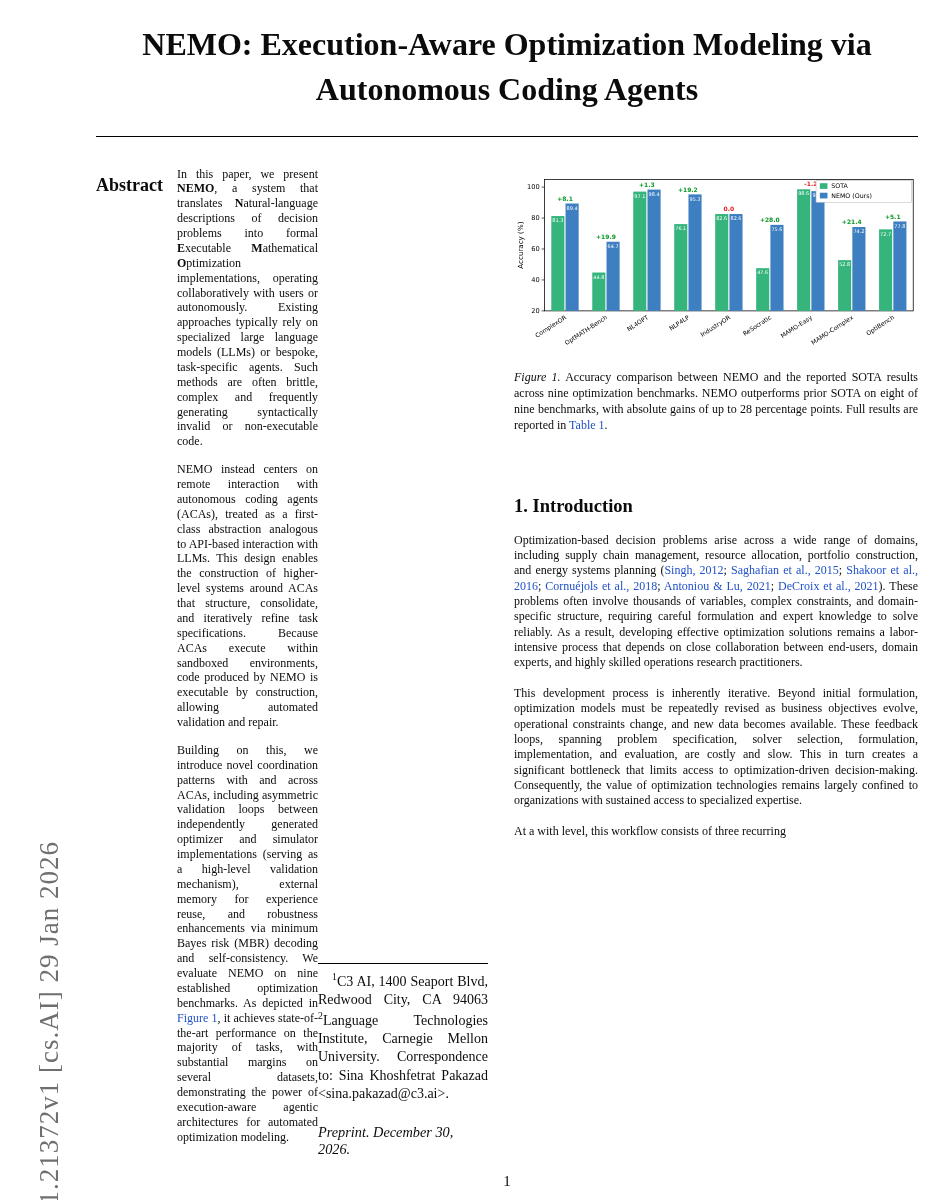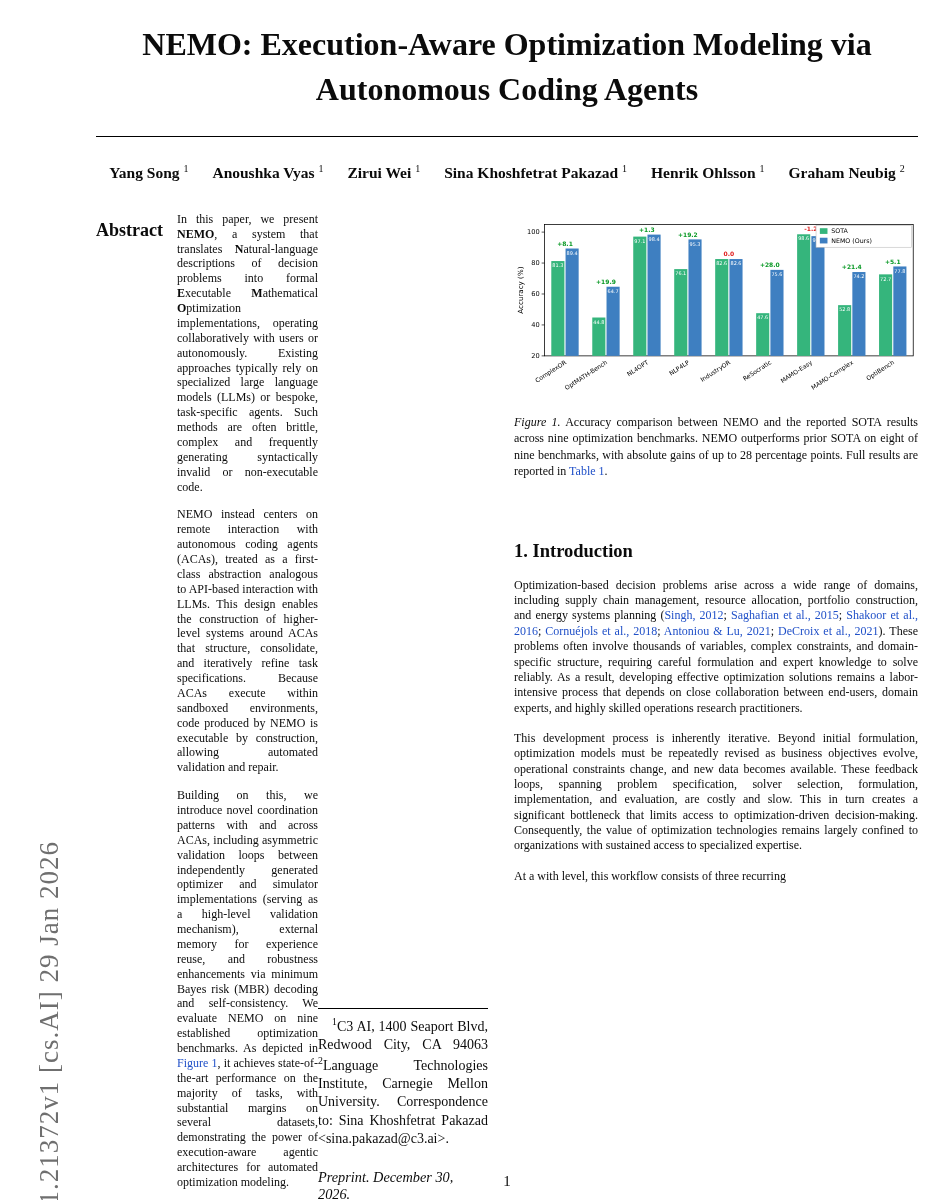--- a/index.html
+++ b/index.html
@@ -73,21 +73,20 @@
 <div class="page">
 
   <div class="watermark" style="color: rgb(111, 111, 111);">arXiv:2601.21372v1  [cs.AI]  29 Jan 2026</div>
 
   <div class="content">
 
     <h1 class="title">NEMO: Execution-Aware Optimization Modeling via Autonomous Coding Agents</h1>
 
     <hr class="title-rule">
 
-    <div class="authors"><span class="author">Yang Song <sup>1</sup></span><span class="author">Anoushka Vyas <sup>1</sup></span><span class="author">Zirui Wei <sup>1</sup></span><span class="author">Sina Khoshfetrat Pakazad <sup>1</sup></span><span class="author">Henrik Ohlsson <sup>1</sup></span><span class="author">Graham Neubig <sup>2</sup></span></div>
 
     <div class="columns">
 
       <div class="col-left">
         <h2 class="abstract-heading">Abstract</h2>
         <div class="abstract-body">
             <p class="body-par">In this paper, we present <b>NEMO</b>, a system that translates <b>N</b>atural-language descriptions of decision problems into formal <b>E</b>xecutable <b>M</b>athematical <b>O</b>ptimization implementations, operating collaboratively with users or autonomously. Existing approaches typically rely on specialized large language models (LLMs) or bespoke, task-specific agents. Such methods are often brittle, complex and frequently generating syntactically invalid or non-executable code.</p>
             <p class="body-par">NEMO instead centers on remote interaction with autonomous coding agents (ACAs), treated as a first-class abstraction analogous to API-based interaction with LLMs. This design enables the construction of higher-level systems around ACAs that structure, consolidate, and iteratively refine task specifications. Because ACAs execute within sandboxed environments, code produced by NEMO is executable by construction, allowing automated validation and repair.</p>
             <p class="body-par">Building on this, we introduce novel coordination patterns with and across ACAs, including asymmetric validation loops between independently generated optimizer and simulator implementations (serving as a high-level validation mechanism), external memory for experience reuse, and robustness enhancements via minimum Bayes risk (MBR) decoding and self-consistency. We evaluate NEMO on nine established optimization benchmarks. As depicted in <span class="cite">Figure 1</span>, it achieves state-of-the-art performance on the majority of tasks, with substantial margins on several datasets, demonstrating the power of execution-aware agentic architectures for automated optimization modeling.</p>
           </div>

